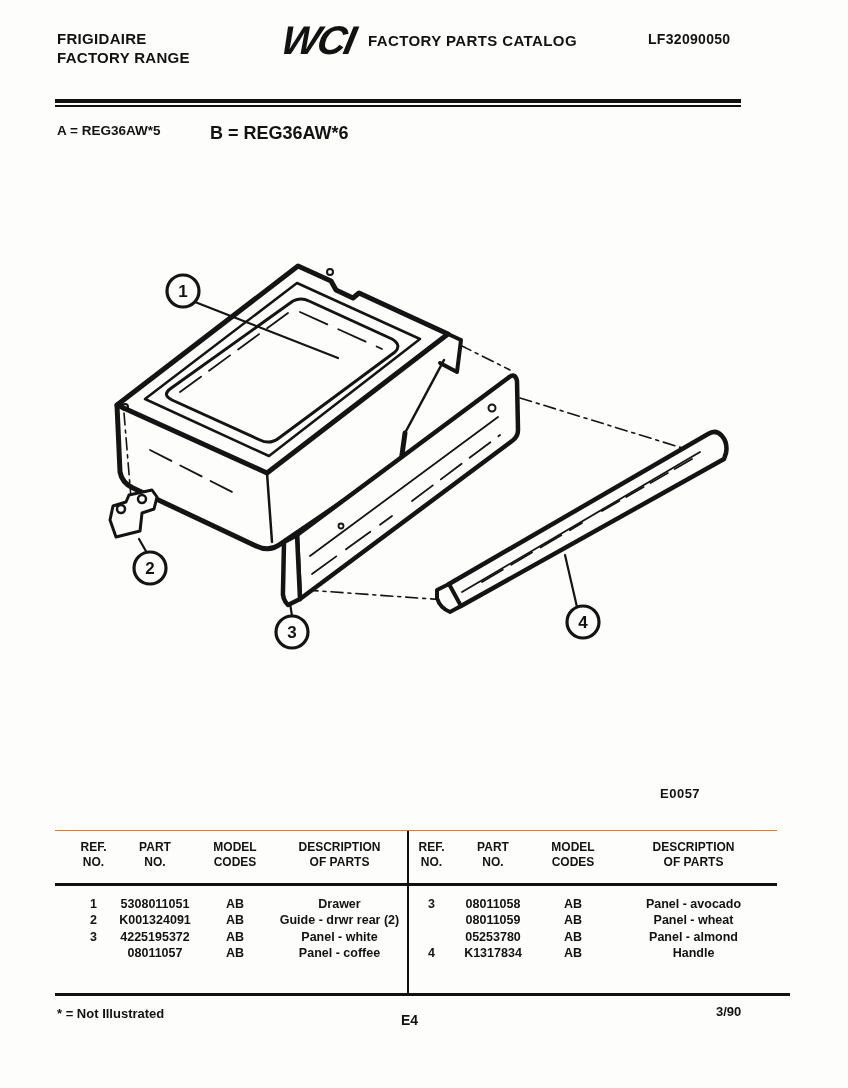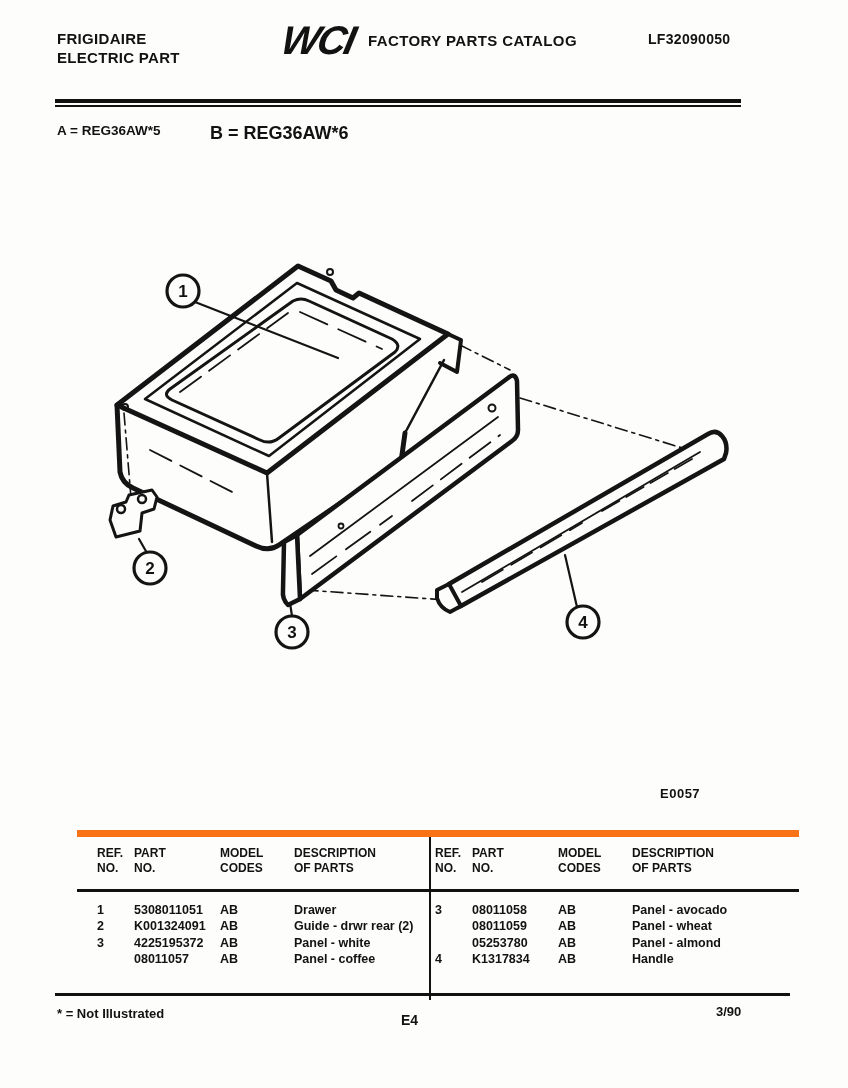--- a/index.html
+++ b/index.html
@@ -15,21 +15,21 @@
   .catalog-title{left:351px;top:32px;font-size:15px;font-weight:bold;letter-spacing:.4px;margin-left:17px;}
   .doc-num{left:648px;top:31px;font-size:14px;font-weight:bold;letter-spacing:.3px;}
   .rule-thick{left:55px;top:99px;width:686px;height:3.5px;background:#111;}
   .rule-thin{left:55px;top:105px;width:686px;height:1.5px;background:#111;}
   .model-a{left:57px;top:123px;font-size:13.5px;font-weight:bold;}
   .model-b{left:210px;top:123px;font-size:18px;font-weight:bold;}
   
   .diagram{left:60px;top:250px;width:690px;height:430px;}
   .figure-id{left:660px;top:786px;font-size:13px;font-weight:bold;letter-spacing:.5px;}
   
-  .ptable{left:77px;top:830px;width:722px;height:163px;border-top:7px solid #f97316;}
+  .ptable{left:55px;top:830px;width:722px;height:163px;border-top:1px solid #f97316;text-align:center;}
   .ptable .head-rule{position:absolute;left:0;right:0;top:52px;height:3px;background:#111;}
   .ptable .divider{position:absolute;left:352px;top:0;bottom:0;width:2px;background:#111;}
   .half{position:absolute;top:0;height:100%;}
   .half.left{left:0;width:352px;}
   .half.right{left:354px;right:0;}
   .thead,.trow{display:grid;}
   .half.left .thead,.half.left .trow{grid-template-columns:37px 86px 74px auto;padding-left:20px;}
   .half.right .thead,.half.right .trow{grid-template-columns:37px 86px 74px auto;padding-left:4px;}
   .thead{position:absolute;top:9px;left:0;right:0;font-size:12px;font-weight:bold;line-height:15px;}
   .tbody{position:absolute;top:66px;left:0;right:0;}
@@ -38,21 +38,21 @@
   .foot-rule{left:55px;top:993px;width:735px;height:3px;background:#111;}
   .note{left:57px;top:1006px;font-size:13px;font-weight:bold;}
   .page-id{left:401px;top:1012px;font-size:14px;font-weight:bold;}
   .date-code{left:716px;top:1004px;font-size:13px;font-weight:bold;}
 </style>
 </head>
 <body>
 
 <div class="abs brand">
   <div>FRIGIDAIRE</div>
-  <div>ELECTRIC PART</div>
+  <div>FACTORY RANGE</div>
 </div>
 <div class="abs logo">WCI</div>
 <div class="abs catalog-title">FACTORY PARTS CATALOG</div>
 <div class="abs doc-num">LF32090050</div>
 <div class="abs rule-thick"></div>
 <div class="abs rule-thin"></div>
 <div class="abs model-a">A = REG36AW*5</div>
 <div class="abs model-b">B = REG36AW*6</div>
 
 <svg class="abs diagram" viewBox="0 0 690 430" xmlns="http://www.w3.org/2000/svg">

